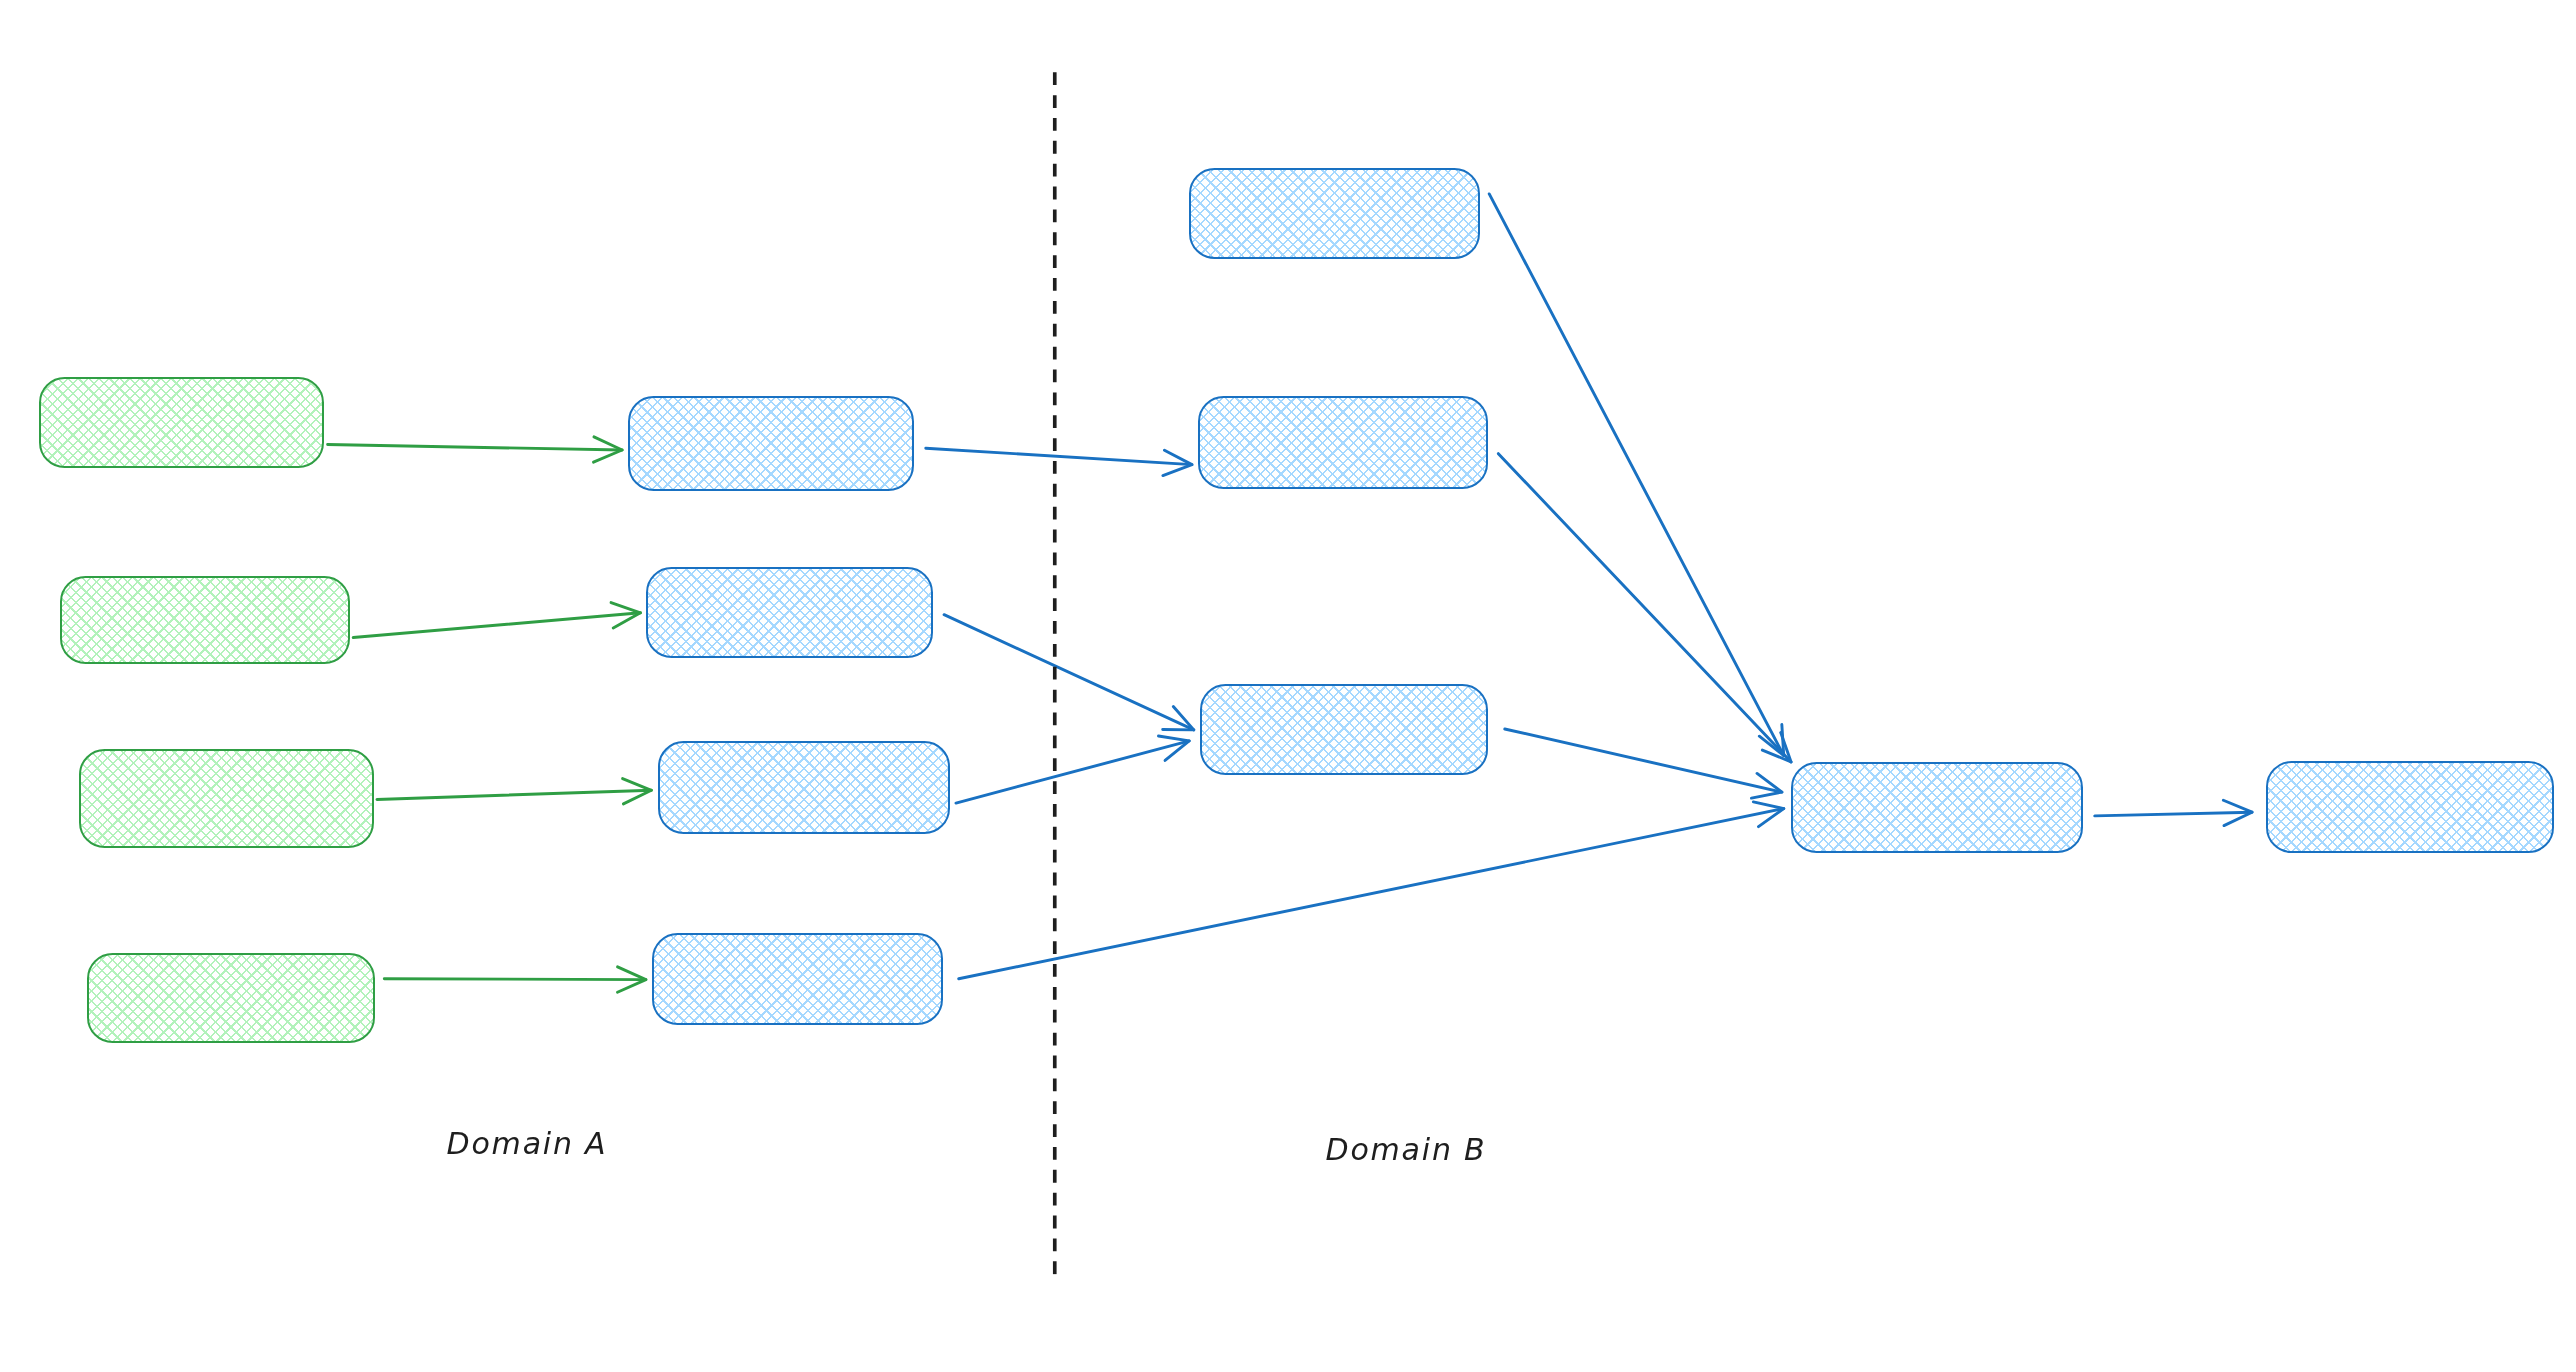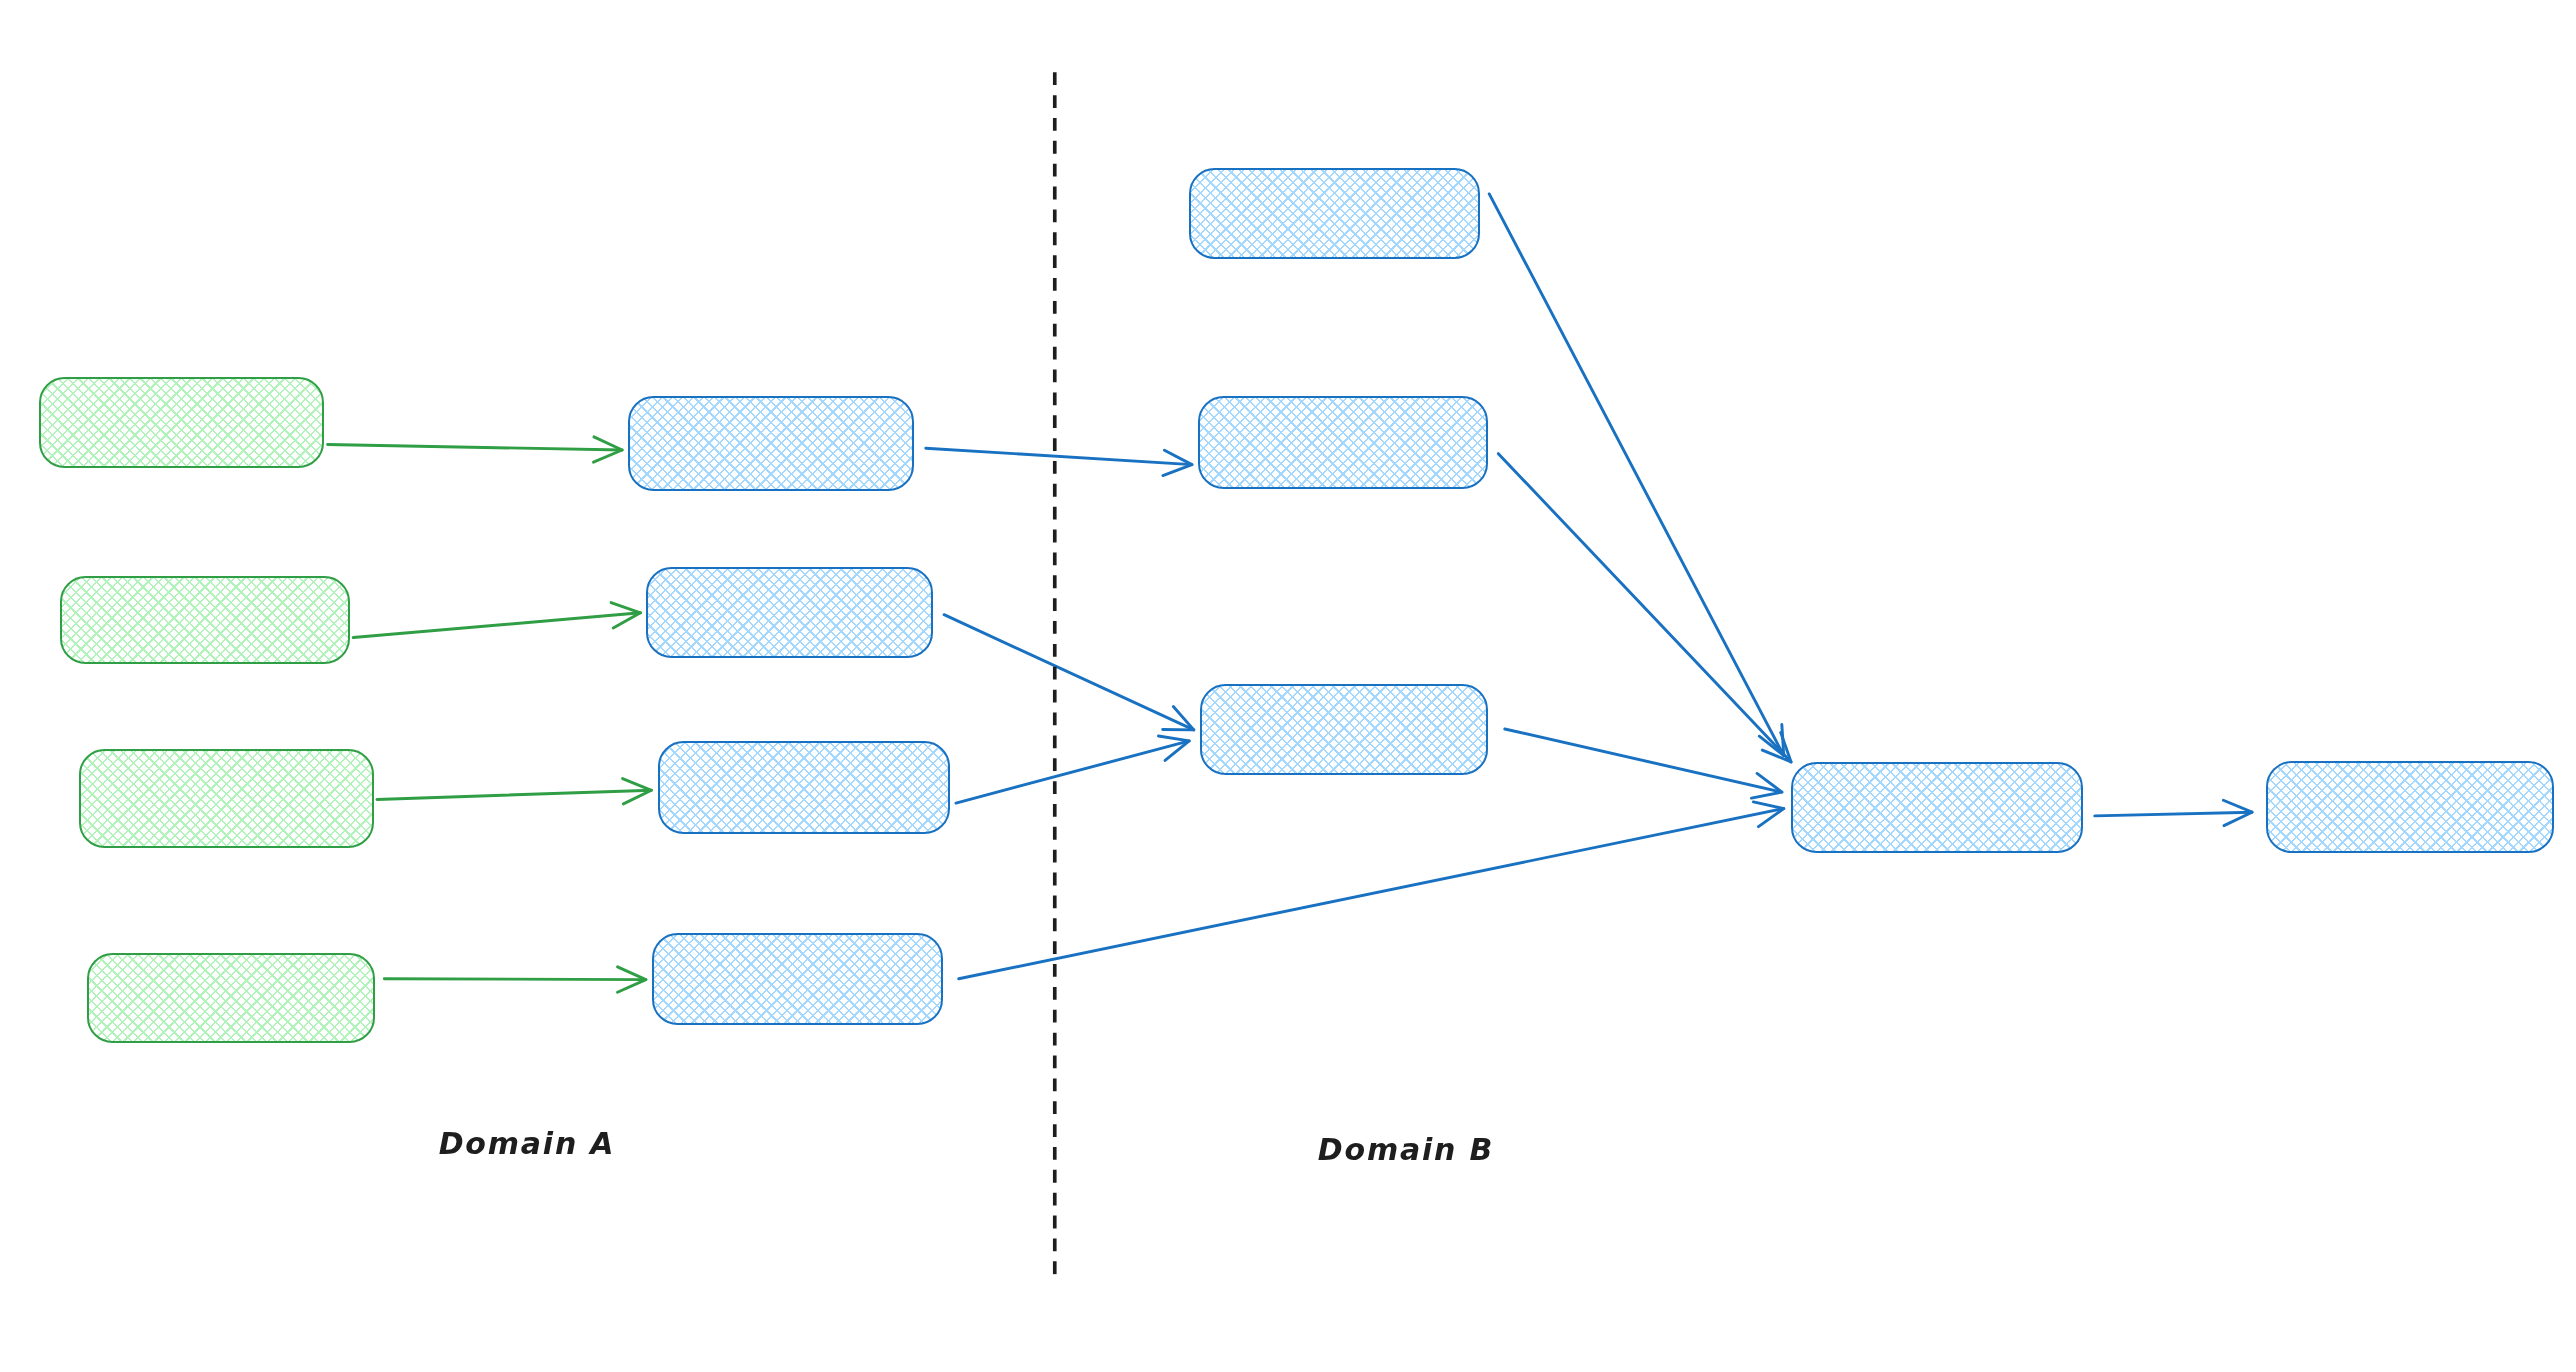--- a/index.html
+++ b/index.html
@@ -39,21 +39,21 @@
     background-image:
       repeating-linear-gradient(45deg,  var(--blue-fill, #a5d8ff) 0 1.6px, transparent 1.6px 7.3px),
       repeating-linear-gradient(-45deg, var(--blue-fill, #a5d8ff) 0 1.6px, transparent 1.6px 7.3px);
   }
   .domain-label {
     position: absolute;
     transform: translate(-50%, -50%);
     color: var(--ink, #1e1e1e);
     font-size: 30px;
     font-style: italic;
-    font-weight: 700;
+    font-weight: 400;
     letter-spacing: 1.8px;
     white-space: nowrap;
   }
 </style>
 </head>
 <body>
 
 <div class="canvas" style="background: rgb(255, 255, 255);">
   <svg id="edges-svg" xmlns="http://www.w3.org/2000/svg" viewBox="0 0 2816 1500">
       <g>

